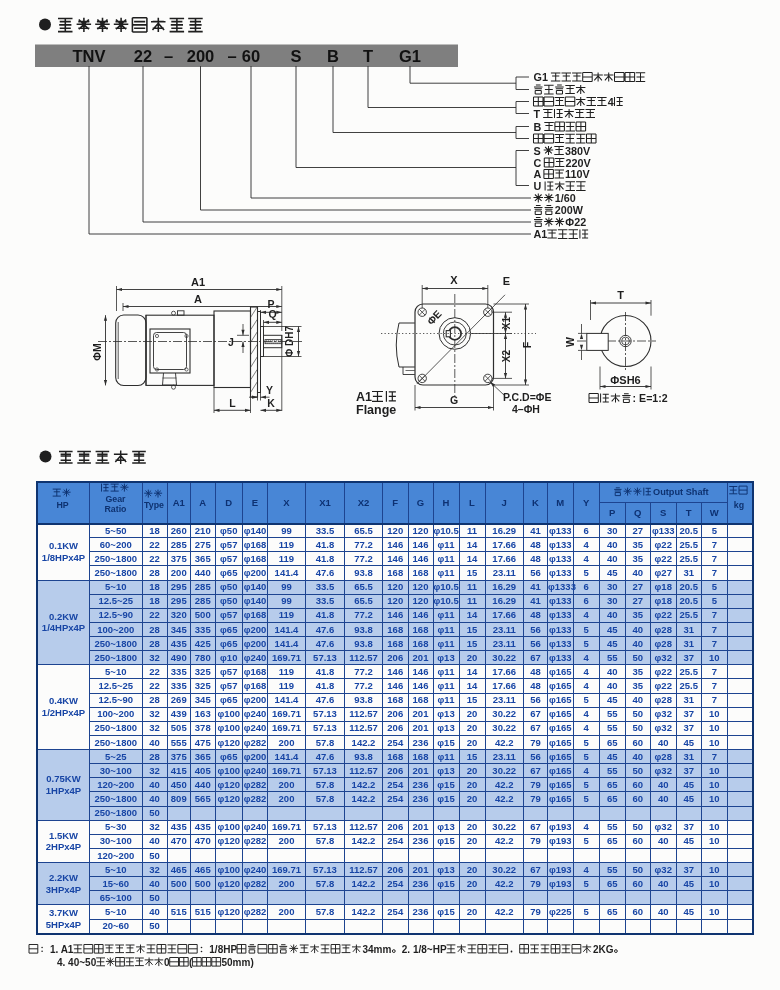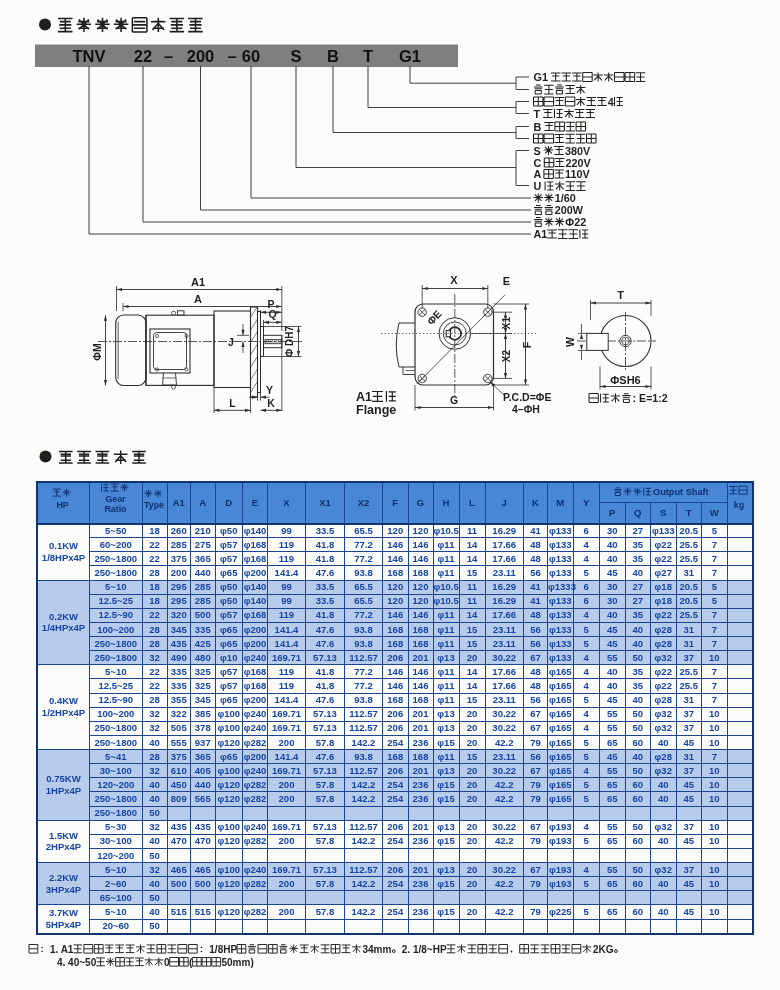--- a/index.html
+++ b/index.html
@@ -299,21 +299,21 @@
           <td>40</td>
           <td>φ28</td>
           <td>31</td>
           <td>7</td>
           <td></td>
         </tr>
 <tr class="st">
           <td>250~1800</td>
           <td>32</td>
           <td>490</td>
-          <td>480</td>
+          <td>780</td>
           <td>φ10</td>
           <td>φ240</td>
           <td>169.71</td>
           <td>57.13</td>
           <td>112.57</td>
           <td>206</td>
           <td>201</td>
           <td>φ13</td>
           <td>20</td>
           <td>30.22</td>
@@ -374,21 +374,21 @@
           <td>40</td>
           <td>35</td>
           <td>φ22</td>
           <td>25.5</td>
           <td>7</td>
           <td></td>
         </tr>
 <tr>
           <td>12.5~90</td>
           <td>28</td>
-          <td>355</td>
+          <td>269</td>
           <td>345</td>
           <td>φ65</td>
           <td>φ200</td>
           <td>141.4</td>
           <td>47.6</td>
           <td>93.8</td>
           <td>168</td>
           <td>168</td>
           <td>φ11</td>
           <td>15</td>
@@ -399,22 +399,22 @@
           <td>45</td>
           <td>40</td>
           <td>φ28</td>
           <td>31</td>
           <td>7</td>
           <td></td>
         </tr>
 <tr>
           <td>100~200</td>
           <td>32</td>
-          <td>322</td>
-          <td>385</td>
+          <td>439</td>
+          <td>163</td>
           <td>φ100</td>
           <td>φ240</td>
           <td>169.71</td>
           <td>57.13</td>
           <td>112.57</td>
           <td>206</td>
           <td>201</td>
           <td>φ13</td>
           <td>20</td>
           <td>30.22</td>
@@ -450,21 +450,21 @@
           <td>50</td>
           <td>φ32</td>
           <td>37</td>
           <td>10</td>
           <td></td>
         </tr>
 <tr>
           <td>250~1800</td>
           <td>40</td>
           <td>555</td>
-          <td>937</td>
+          <td>475</td>
           <td>φ120</td>
           <td>φ282</td>
           <td>200</td>
           <td>57.8</td>
           <td>142.2</td>
           <td>254</td>
           <td>236</td>
           <td>φ15</td>
           <td>20</td>
           <td>42.2</td>
@@ -473,21 +473,21 @@
           <td>5</td>
           <td>65</td>
           <td>60</td>
           <td>40</td>
           <td>45</td>
           <td>10</td>
           <td></td>
         </tr>
 <tr class="st">
           <td rowspan="5" class="hp">0.75KW<br>1HPx4P</td>
-          <td>5~41</td>
+          <td>5~25</td>
           <td>28</td>
           <td>375</td>
           <td>365</td>
           <td>φ65</td>
           <td>φ200</td>
           <td>141.4</td>
           <td>47.6</td>
           <td>93.8</td>
           <td>168</td>
           <td>168</td>
@@ -500,21 +500,21 @@
           <td>45</td>
           <td>40</td>
           <td>φ28</td>
           <td>31</td>
           <td>7</td>
           <td></td>
         </tr>
 <tr class="st">
           <td>30~100</td>
           <td>32</td>
-          <td>610</td>
+          <td>415</td>
           <td>405</td>
           <td>φ100</td>
           <td>φ240</td>
           <td>169.71</td>
           <td>57.13</td>
           <td>112.57</td>
           <td>206</td>
           <td>201</td>
           <td>φ13</td>
           <td>20</td>
@@ -700,21 +700,21 @@
           <td>φ193</td>
           <td>4</td>
           <td>55</td>
           <td>50</td>
           <td>φ32</td>
           <td>37</td>
           <td>10</td>
           <td></td>
         </tr>
 <tr class="st">
-          <td>2~60</td>
+          <td>15~60</td>
           <td>40</td>
           <td>500</td>
           <td>500</td>
           <td>φ120</td>
           <td>φ282</td>
           <td>200</td>
           <td>57.8</td>
           <td>142.2</td>
           <td>254</td>
           <td>236</td>

